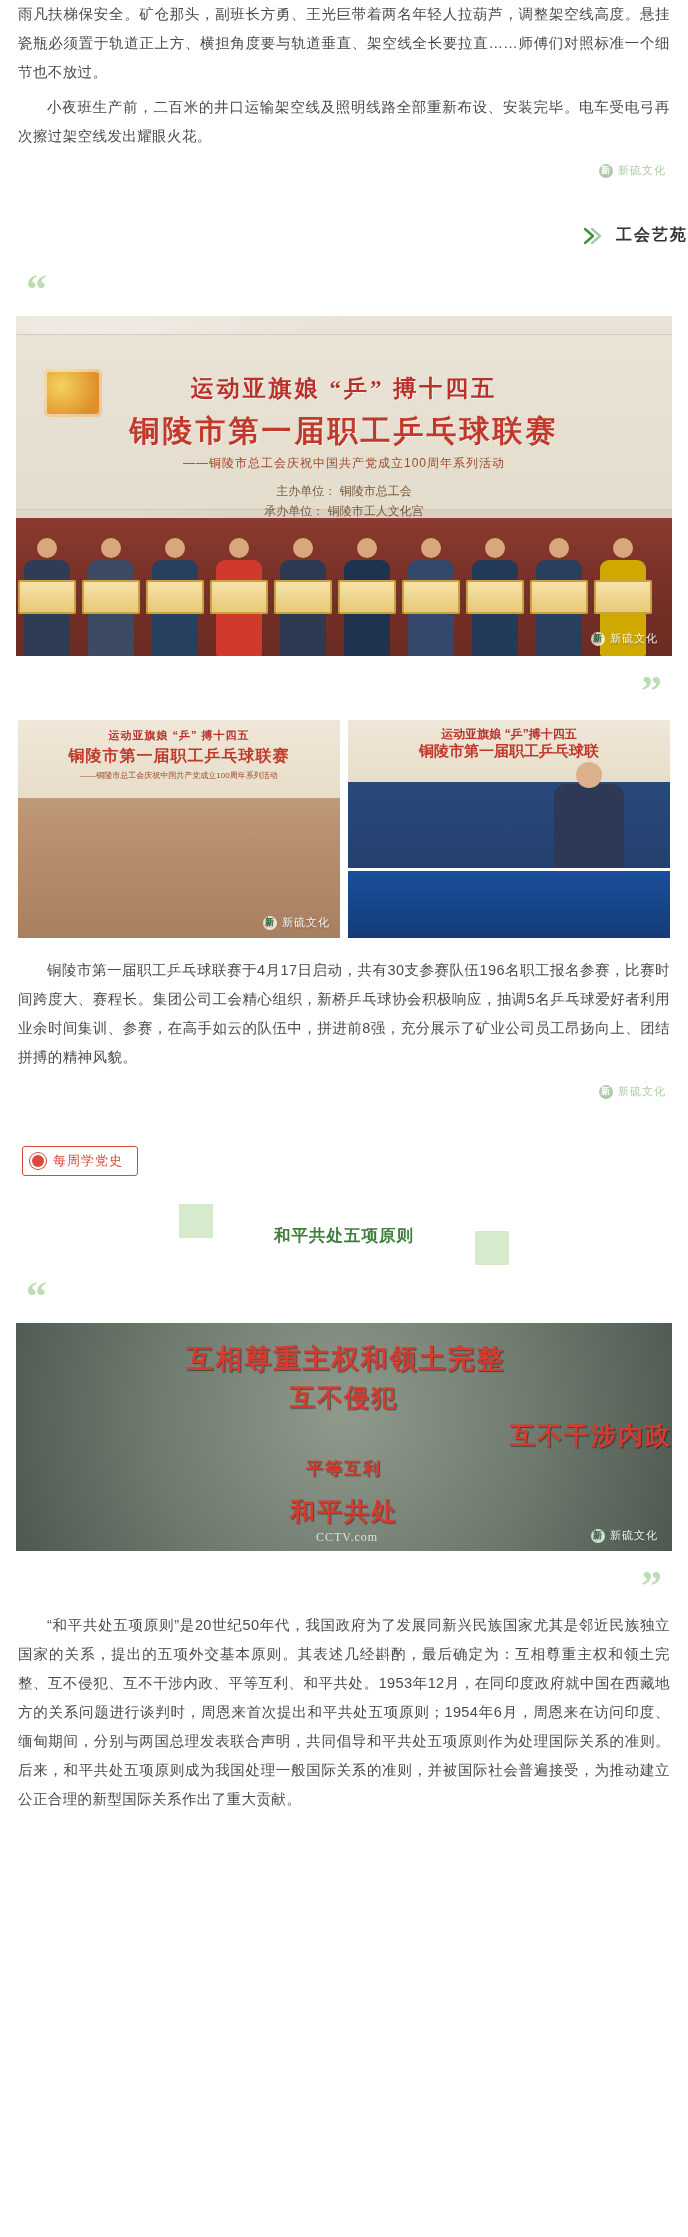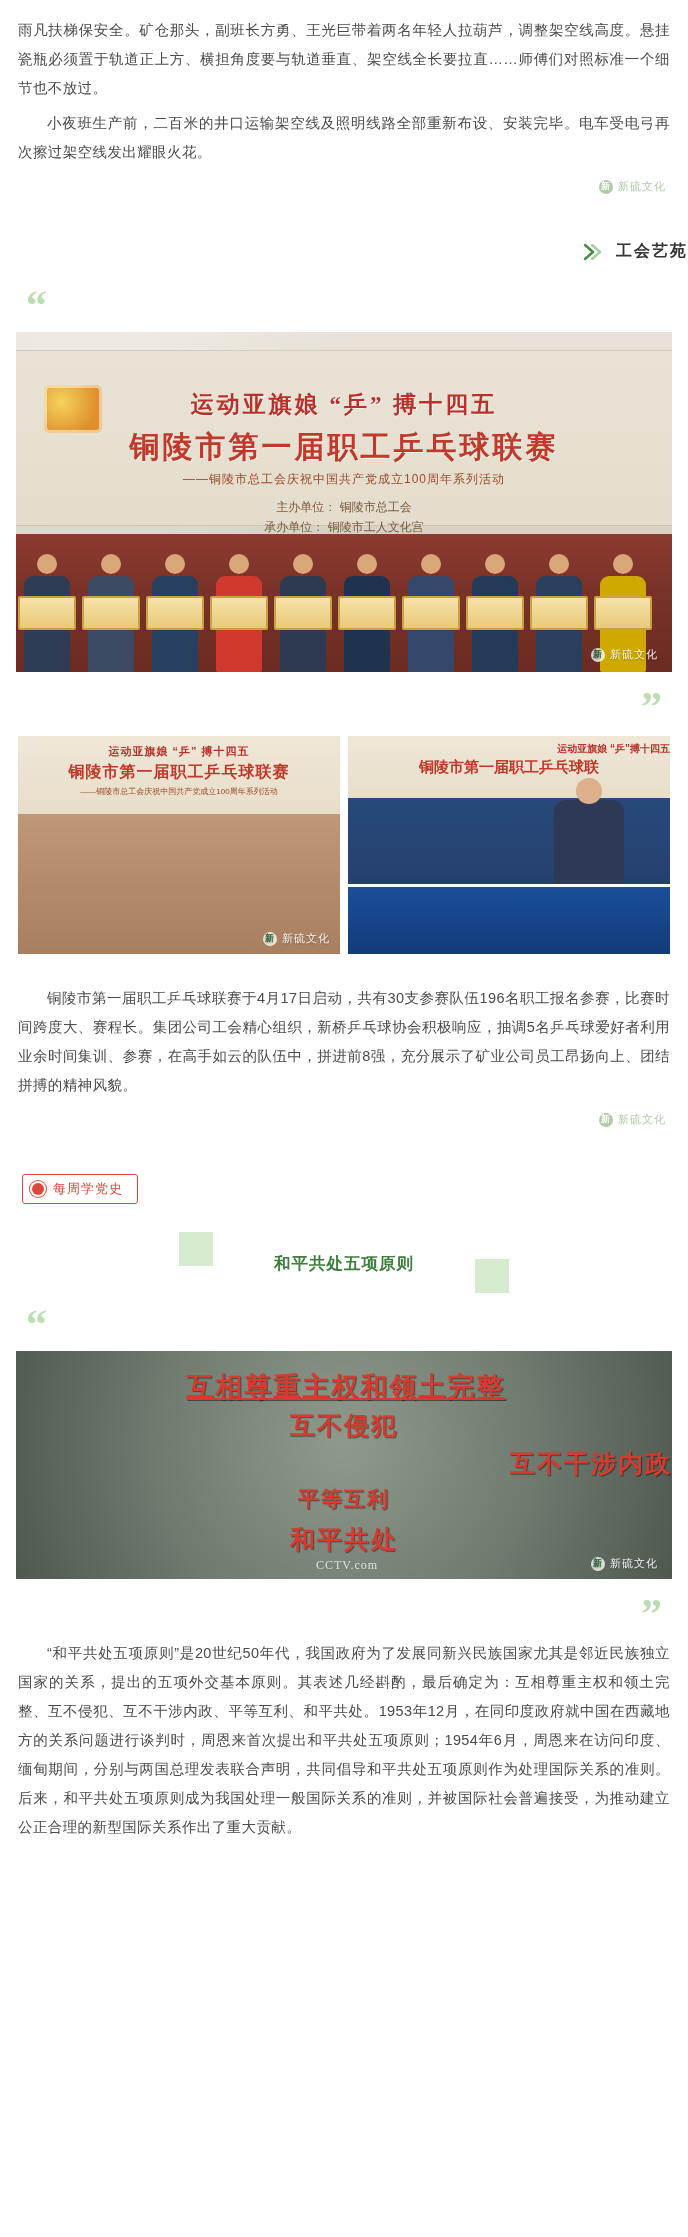--- a/index.html
+++ b/index.html
@@ -6,21 +6,21 @@
   html, body {
     margin: 0; padding: 0;
     background: #ffffff;
     font-family: "Liberation Sans", sans-serif;
   }
   body {
     width: 688px;
     margin: 0 auto;
     color: #3a3a3a;
   }
-  .page { width: 688px; position: relative; padding: 16px 0 18px 0; }
+  .page { width: 688px; position: relative; padding: 0 0 18px 0; }
 
   
   .para {
     font-size: 14.5px;
     line-height: 2.0;
     color: #4a4a4a;
     letter-spacing: 0.4px;
     text-align: justify;
     margin: 0 18px 6px 18px;
     text-indent: 0;
@@ -245,22 +245,22 @@
   .photo-match {
     width: 322px; height: 218px;
     background: linear-gradient(#2c4f86 0%, #24406d 70%, #1d3358 100%);
     position: relative; overflow: hidden;
   }
   .match-banner {
     position: absolute; left: 0; right: 0; top: 0; height: 62px;
     background: linear-gradient(#efe7d8, #e7ddc9);
   }
   .match-t1 {
-    position: absolute; left: 0; right: 0; top: 6px; text-align: right;
-    font-size: 10px; color: #b8312b; font-weight: bold;
+    position: absolute; left: 0; right: 0; top: 6px; text-align: center;
+    font-size: 12px; color: #b8312b; font-weight: bold;
   }
   .match-t2 {
     position: absolute; left: 0; right: 0; top: 22px; text-align: center;
     font-size: 15px; color: #c0392b; font-weight: bold;
     font-family: "Liberation Serif", serif;
   }
   .match-table {
     position: absolute; left: 0; right: 0; bottom: 0; height: 70px;
     background: linear-gradient(#1b4f9c, #133b78);
     border-top: 3px solid #fff;
@@ -283,24 +283,24 @@
       radial-gradient(circle at 50% 40%, #8f9a8c 0%, #6e7a6e 55%, #4e584f 100%);
   }
   .pq-line {
     color: #d73a2e;
     text-align: center;
     font-weight: bold;
     font-family: "Liberation Serif", serif;
     text-shadow: 1px 1px 1px rgba(0,0,0,.45);
     letter-spacing: 2px;
   }
-  .pq-1 { position:absolute; left:4px; right:0; top: 18px; font-size: 27px; text-decoration: underline; }
+  .pq-1 { position:absolute; left:4px; right:0; top: 18px; font-size: 27px; }
   .pq-2 { position:absolute; left:0; right:0; top: 58px; font-size: 25px; }
   .pq-3 { position:absolute; left:0; right:0; top: 96px; font-size: 25px; text-align: right; }
-  .pq-4 { position:absolute; left:0; right:0; top: 134px; font-size: 21px; }
+  .pq-4 { position:absolute; left:0; right:0; top: 134px; font-size: 17px; }
   .pq-5 { position:absolute; left:0; right:0; top: 172px; font-size: 25px; }
   .cctv {
     position: absolute; left: 300px; bottom: 6px;
     font-size: 12px; color: rgba(255,255,255,.75);
     font-family: "Liberation Serif", serif;
     letter-spacing: 1px;
   }
 
   .two-col {
     display: flex;
@@ -445,21 +445,21 @@
       <div class="tagline">爱乒才会赢</div>
       <div class="match-banner">
         <div class="match-t1">运动亚旗娘 “乒”搏十四五</div>
         <div class="match-t2">铜陵市第一届职工乒乓球联</div>
       </div>
       <div class="match-player"></div>
       <div class="match-table"></div>
     </div>
   </div>
 
-  <p class="para indent" style="margin-top:30px;">铜陵市第一届职工乒乓球联赛于4月17日启动，共有30支参赛队伍196名职工报名参赛，比赛时间跨度大、赛程长。集团公司工会精心组织，新桥乒乓球协会积极响应，抽调5名乒乓球爱好者利用业余时间集训、参赛，在高手如云的队伍中，拼进前8强，充分展示了矿业公司员工昂扬向上、团结拼搏的精神风貌。</p>
+  <p class="para indent" style="margin-top:18px;">铜陵市第一届职工乒乓球联赛于4月17日启动，共有30支参赛队伍196名职工报名参赛，比赛时间跨度大、赛程长。集团公司工会精心组织，新桥乒乓球协会积极响应，抽调5名乒乓球爱好者利用业余时间集训、参赛，在高手如云的队伍中，拼进前8强，充分展示了矿业公司员工昂扬向上、团结拼搏的精神风貌。</p>
 
   <div style="position:relative;height:34px;">
     <div class="wm" style="right:22px; top:6px; color:#a8c6a0; text-shadow:none;">
       <span class="wm-dot" style="background:#a8c6a0;color:#fff;">新</span>
       <span>新硫文化</span>
     </div>
   </div>
 
   <div class="ph-head">
     <span class="ph-badge">每周学党史</span>

